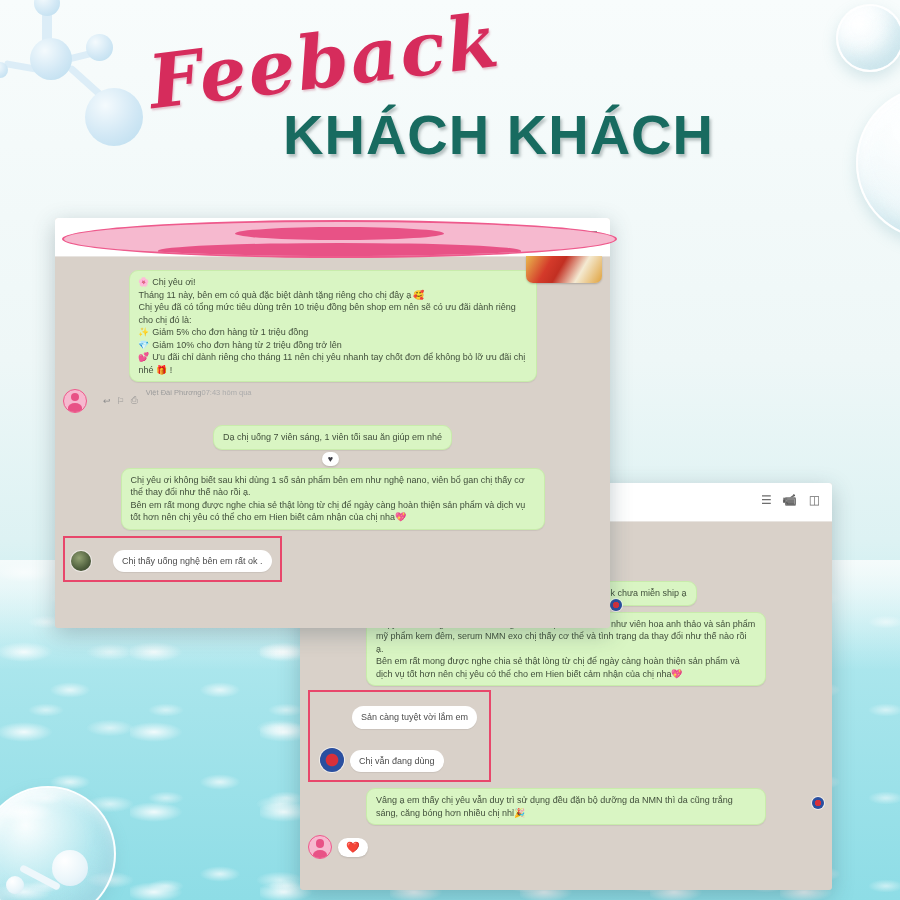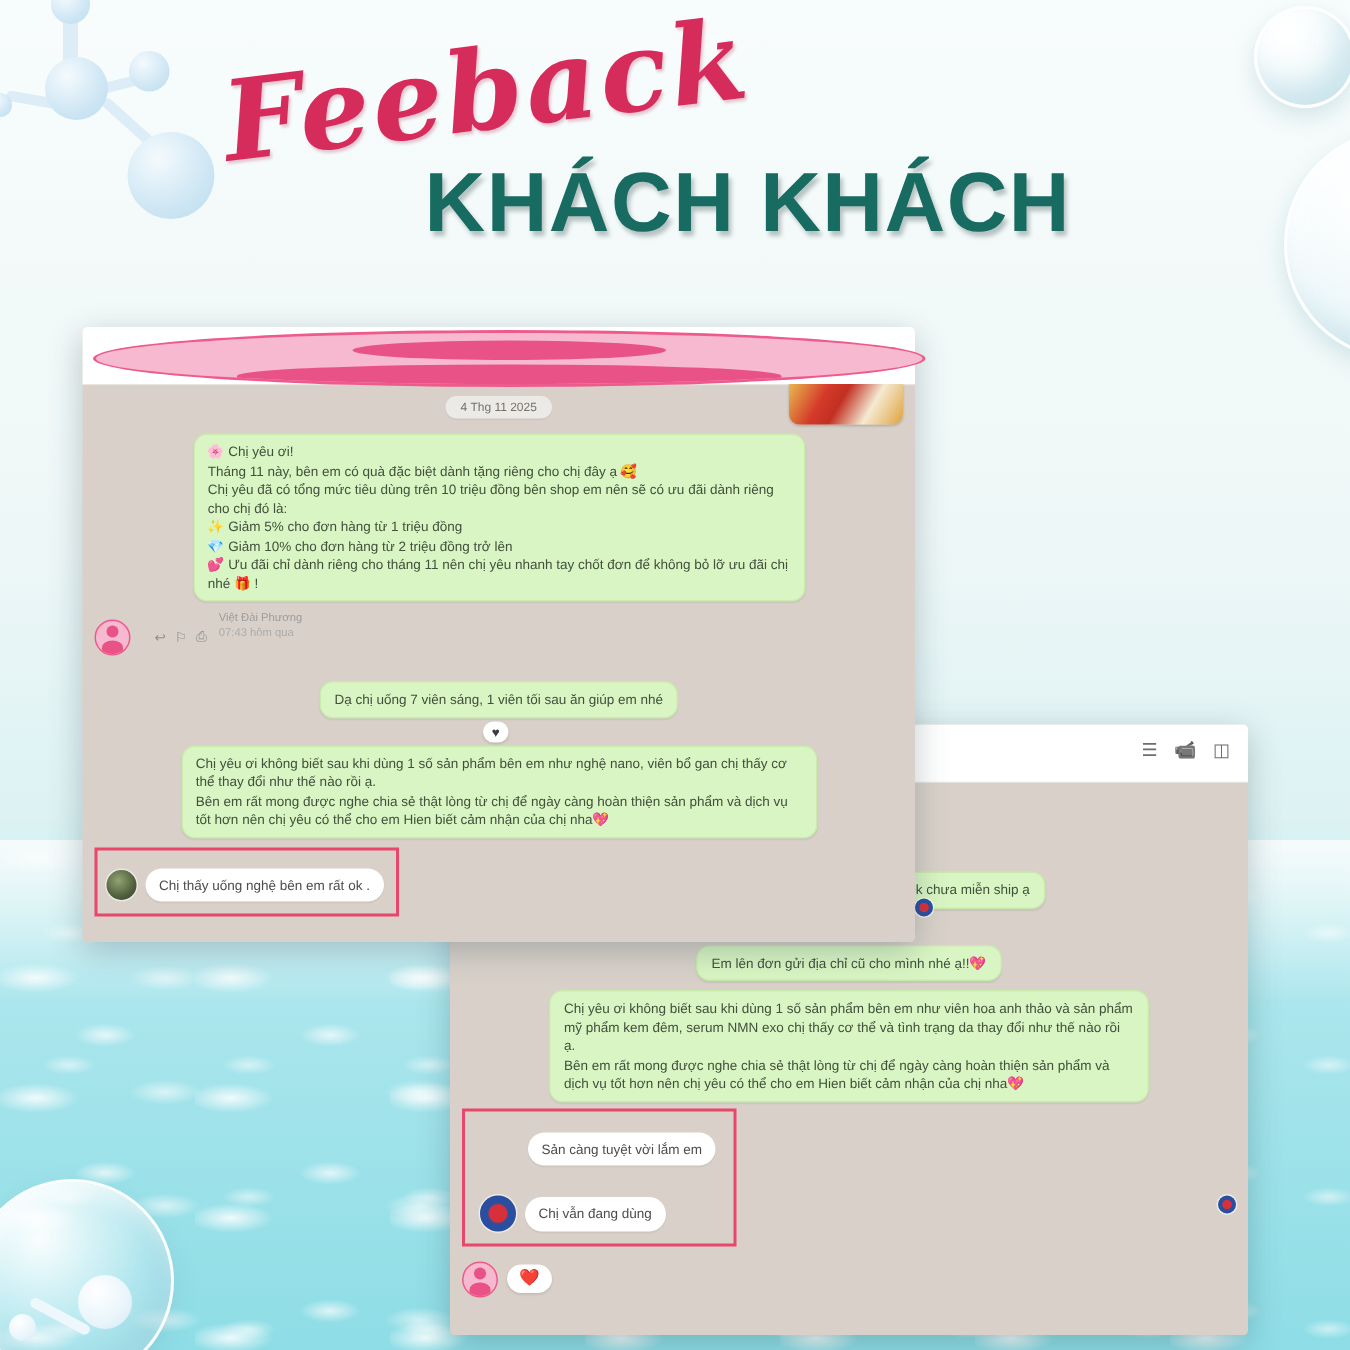--- a/index.html
+++ b/index.html
@@ -72,21 +72,21 @@
   .msg.white{background:#ffffff;color:#4c4c4c;border-radius:13px;}
   .s-avatar{width:24px;height:24px;flex:0 0 auto;margin-right:6px;}
   .photo-avatar{border-radius:50%;background:radial-gradient(circle at 40% 35%, #93a374, #50603e 60%, #2f3a27);
     box-shadow:0 0 0 1px rgba(255,255,255,.5);}
   .flower-avatar{border-radius:50%;background:radial-gradient(circle at 50% 50%, #d8303a 0 34%, #2a4fa0 40% 72%, #17357a);
     box-shadow:0 0 0 1px rgba(255,255,255,.6);}
   .reaction{background:#fff;border-radius:9px;padding:1px 6px;font-size:9px;color:#3c3c44;
     box-shadow:0 1px 2px rgba(0,0,0,.15);line-height:12px;cursor:pointer;}
   .hover-actions{display:flex;gap:6px;align-items:center;margin:0 8px 6px 10px;}
   .hicon{font-size:9px;color:#8e8e8e;cursor:pointer;}
-  .meta{display:flex;flex-direction:column;margin-bottom:15px;}
+  .meta{display:flex;flex-direction:row;margin-bottom:15px;}
   .meta .name{font-size:7.5px;color:#9c9c9c;line-height:10px;}
   .meta .time{font-size:7.5px;color:#ababab;line-height:10px;}
   .highlight-box{border:2px solid #e8476b;align-self:flex-start;background:transparent;}
   .thumb{position:absolute;right:8px;top:0;width:76px;height:27px;border-radius:0 0 7px 7px;cursor:pointer;
     background:linear-gradient(120deg,#e9b94e 0%,#d43a2a 30%,#c22f22 45%,#f4ead2 70%,#e0a23c 100%);
     box-shadow:0 1px 2px rgba(0,0,0,.2);}
   .tiny-avatar{position:absolute;width:12px;height:12px;}
   .heart-sticker{background:#fff;border-radius:12px;padding:3px 8px;font-size:11px;line-height:13px;
     box-shadow:0 1px 2px rgba(0,0,0,.12);cursor:pointer;}
 </style>
@@ -122,35 +122,35 @@
     <div class="hdr-icons-right">
       <span class="gicon">☰</span>
       <span class="gicon">📹</span>
       <span class="gicon">◫</span>
     </div>
   </div>
   <div class="chat-area">
     <div class="row right" style="margin-top:56px;">
       <div class="msg green" style="max-width:420px;">và xả kích mọc tóc hoặc phục hồi giá 299k chưa miễn ship ạ</div>
     </div>
-    <div class="row right" style="margin-top:24px;">
-      <div class="msg green">Em lên đơn gửi địa chỉ cũ cho mình nhé ạ!!💖</div>
-    </div>
     <div class="row right" style="margin-top:6px;">
       <div class="msg green" style="max-width:400px;">Chị yêu ơi không biết sau khi dùng 1 số sản phẩm bên em như viên hoa anh thảo và sản phẩm mỹ phẩm kem đêm, serum NMN exo chị thấy cơ thể và tình trạng da thay đổi như thế nào rồi ạ.
 Bên em rất mong được nghe chia sẻ thật lòng từ chị để ngày càng hoàn thiện sản phẩm và dịch vụ tốt hơn nên chị yêu có thể cho em Hien biết cảm nhận của chị nha💖</div>
     </div>
     <div class="highlight-box" style="margin-top:4px;padding:14px 12px 8px 10px;">
       <div class="row" style="align-items:flex-end;">
         <div class="s-avatar flower-avatar"></div>
         <div>
           <div class="msg white" style="margin-bottom:5px;margin-left:2px;">Sản càng tuyệt vời lắm em</div>
           <div class="msg white" style="display:inline-block;margin-top:16px;">Chị vẫn đang dùng</div>
         </div>
       </div>
+    </div>
+    <div class="row right" style="margin-top:6px;">
+      <div class="msg green" style="max-width:400px;">Vâng ạ em thấy chị yêu vẫn duy trì sử dụng đều đặn bộ dưỡng da NMN thì da cũng trắng sáng, căng bóng hơn nhiều chị nhỉ🎉</div>
     </div>
     <div class="row" style="margin-top:10px;align-items:center;">
       <div class="s-avatar person-avatar" style="border-width:1.5px;"></div>
       <div class="heart-sticker">❤️</div>
     </div>
 
     <div class="tiny-avatar flower-avatar" style="left:310px;top:78px;"></div>
     <div class="tiny-avatar flower-avatar" style="left:512px;top:276px;"></div>
   </div>
 </div>
@@ -165,23 +165,20 @@
       <span class="gicon">🖨</span>
     </div>
     <div class="hdr-icons-right">
       <span class="gicon">☰</span>
       <span class="gicon">📹</span>
       <span class="gicon">◫</span>
     </div>
   </div>
   <div class="chat-area">
     <div class="thumb"></div>
-    <div class="row center" style="margin-top:4px;">
-      <div class="pill">4 Thg 11 2025</div>
-    </div>
     <div class="row right" style="margin-top:10px;">
       <div class="msg green" style="max-width:408px;">🌸 Chị yêu ơi!
 Tháng 11 này, bên em có quà đặc biệt dành tặng riêng cho chị đây ạ 🥰
 Chị yêu đã có tổng mức tiêu dùng trên 10 triệu đồng bên shop em nên sẽ có ưu đãi dành riêng cho chị đó là:
 ✨ Giảm 5% cho đơn hàng từ 1 triệu đồng
 💎 Giảm 10% cho đơn hàng từ 2 triệu đồng trở lên
 💕 Ưu đãi chỉ dành riêng cho tháng 11 nên chị yêu nhanh tay chốt đơn để không bỏ lỡ ưu đãi chị nhé 🎁 !</div>
     </div>
     <div class="row" style="margin-top:6px;align-items:center;">
       <div class="s-avatar person-avatar" style="border-width:1.5px;"></div>
@@ -199,20 +196,20 @@
       <div class="msg green">Dạ chị uống 7 viên sáng, 1 viên tối sau ăn giúp em nhé</div>
     </div>
     <div class="row right" style="margin-top:2px;margin-right:4px;">
       <div class="reaction">♥</div>
     </div>
     <div class="row right" style="margin-top:2px;">
       <div class="msg green" style="max-width:424px;">Chị yêu ơi không biết sau khi dùng 1 số sản phẩm bên em như nghệ nano, viên bổ gan chị thấy cơ thể thay đổi như thế nào rồi ạ.
 Bên em rất mong được nghe chia sẻ thật lòng từ chị để ngày càng hoàn thiện sản phẩm và dịch vụ tốt hơn nên chị yêu có thể cho em Hien biết cảm nhận của chị nha💖</div>
     </div>
     <div class="highlight-box" style="margin-top:6px;padding:12px 8px 8px 6px;">
-      <div class="row" style="align-items:center;">
+      <div class="row" style="align-items:center;gap:16px;">
         <div class="s-avatar photo-avatar" style="width:20px;height:20px;"></div>
         <div class="msg white">Chị thấy uống nghệ bên em rất ok .</div>
       </div>
     </div>
 
   </div>
 </div>
 
 </body></html>

